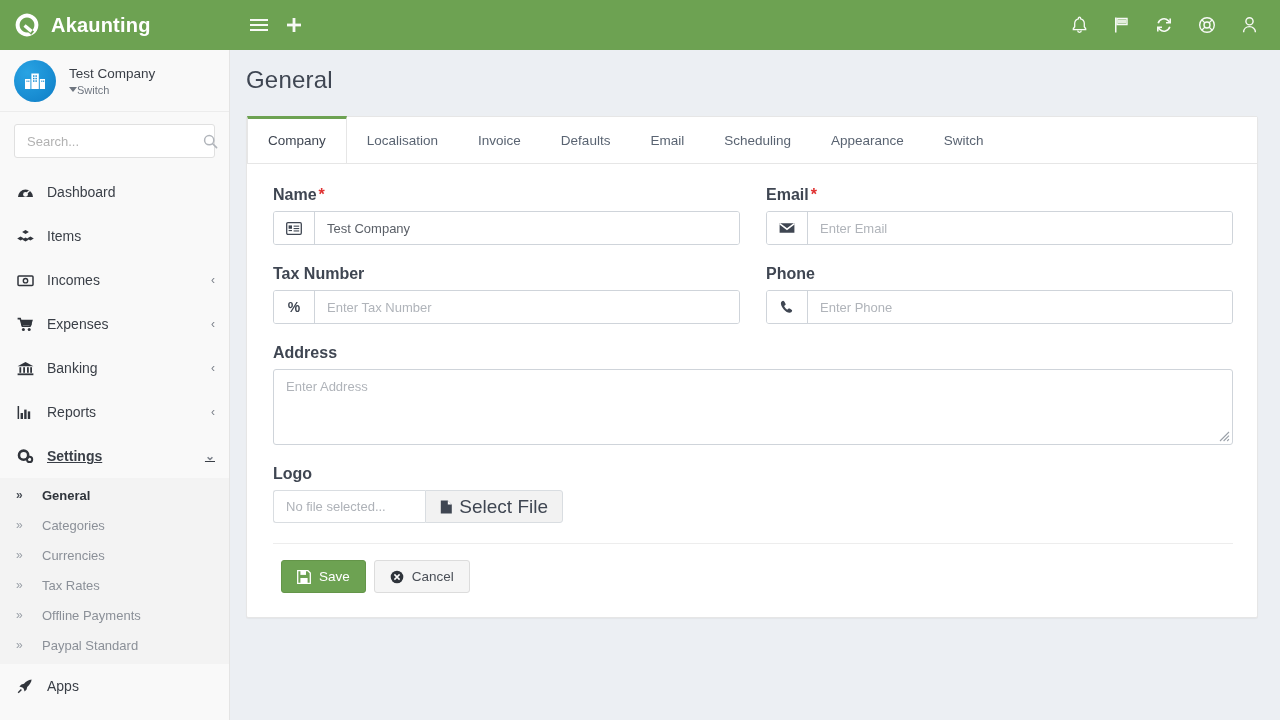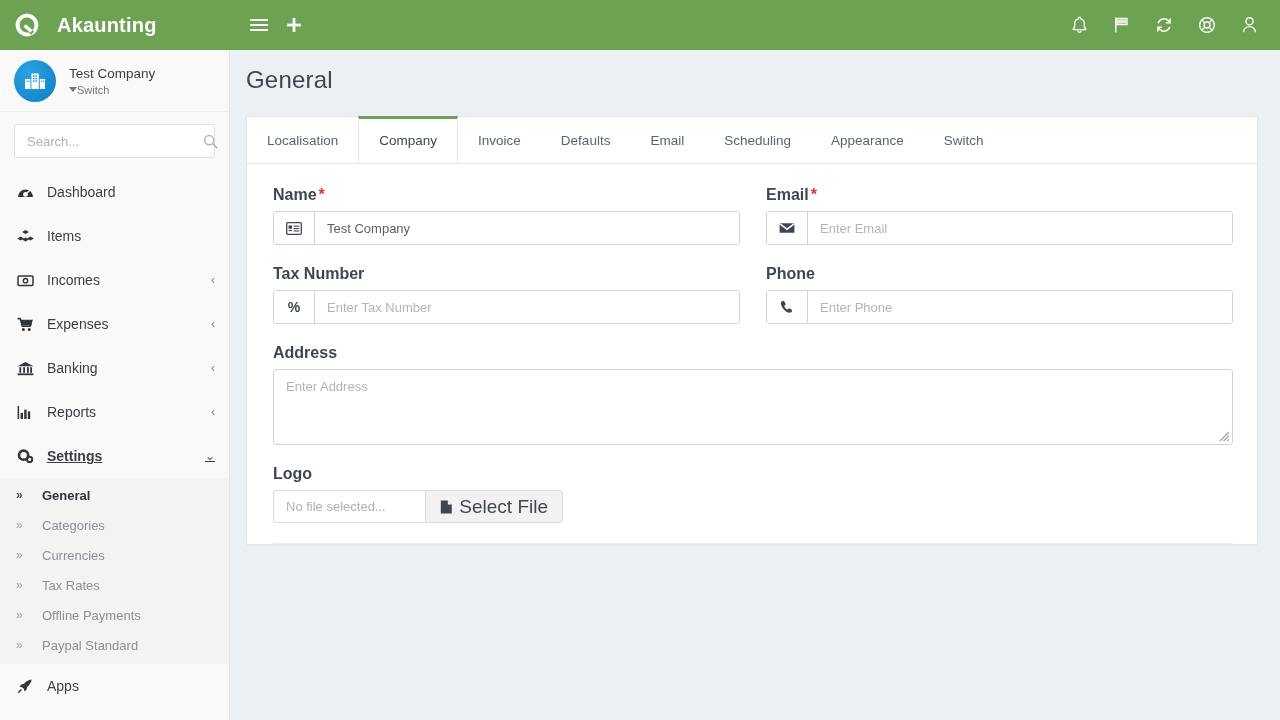--- a/index.html
+++ b/index.html
@@ -12,21 +12,21 @@
 
   
   .topbar {
     position: absolute; top: 0; left: 0;
     width: 1280px; height: 50px;
     background: #6da252;
     display: flex; align-items: center;
   }
   .brand {
     width: 230px; height: 50px;
-    display: flex; align-items: center; gap: 17px;
+    display: flex; align-items: center; gap: 11px;
     padding-left: 14px;
   }
   .brand-mark { width: 26px; height: 26px; flex: 0 0 26px; }
   .brand-text {
     color: #ffffff; font-size: 20px; font-weight: bold;
     letter-spacing: .2px;
   }
   .topbar-left-icons { display: flex; align-items: center; gap: 18px; padding-left: 20px; }
   .topbar-icon {
     color: #ffffff; opacity: .95;
@@ -452,25 +452,25 @@
   </div>
 </div>
 
 <div class="main">
 
   <div class="page-title">General</div>
 
   <div class="card">
 
     <div class="tabs">
+      <div class="tab active">
+        <span>Company</span>
+      </div>
       <div class="tab">
         <span>Localisation</span>
-      </div>
-      <div class="tab active">
-        <span>Company</span>
       </div>
       <div class="tab">
         <span>Invoice</span>
       </div>
       <div class="tab">
         <span>Defaults</span>
       </div>
       <div class="tab">
         <span>Email</span>
       </div>
@@ -570,16 +570,37 @@
                 <path d="M7.8 0.6v4h4" fill="#ffffff"></path>
               </svg>
             </span>
             <span>Select File</span>
           </div>
         </div>
       </div>
 
       <div class="divider"></div>
 
+      <div class="actions">
+        <div class="btn btn-save">
+          <span>
+            <svg width="14" height="14" viewBox="0 0 14 14">
+              <path d="M0.7 0.7h10.2l2.4 2.4v10.2H0.7z" fill="none" stroke="#ffffff" stroke-width="1.3"></path>
+              <rect x="3.4" y="0.7" width="5.6" height="4.2" fill="#ffffff"></rect>
+              <rect x="3.4" y="8" width="7.2" height="5.3" fill="#ffffff"></rect>
+            </svg>
+          </span>
+          <span>Save</span>
+        </div>
+        <div class="btn btn-cancel">
+          <span>
+            <svg width="14" height="14" viewBox="0 0 14 14">
+              <circle cx="7" cy="7" r="6.3" fill="#2f343b"></circle>
+              <path d="M4.4 4.4l5.2 5.2M9.6 4.4l-5.2 5.2" stroke="#ffffff" stroke-width="1.5"></path>
+            </svg>
+          </span>
+          <span>Cancel</span>
+        </div>
+      </div>
 
     </div>
   </div>
 </div>
 
 </body></html>

